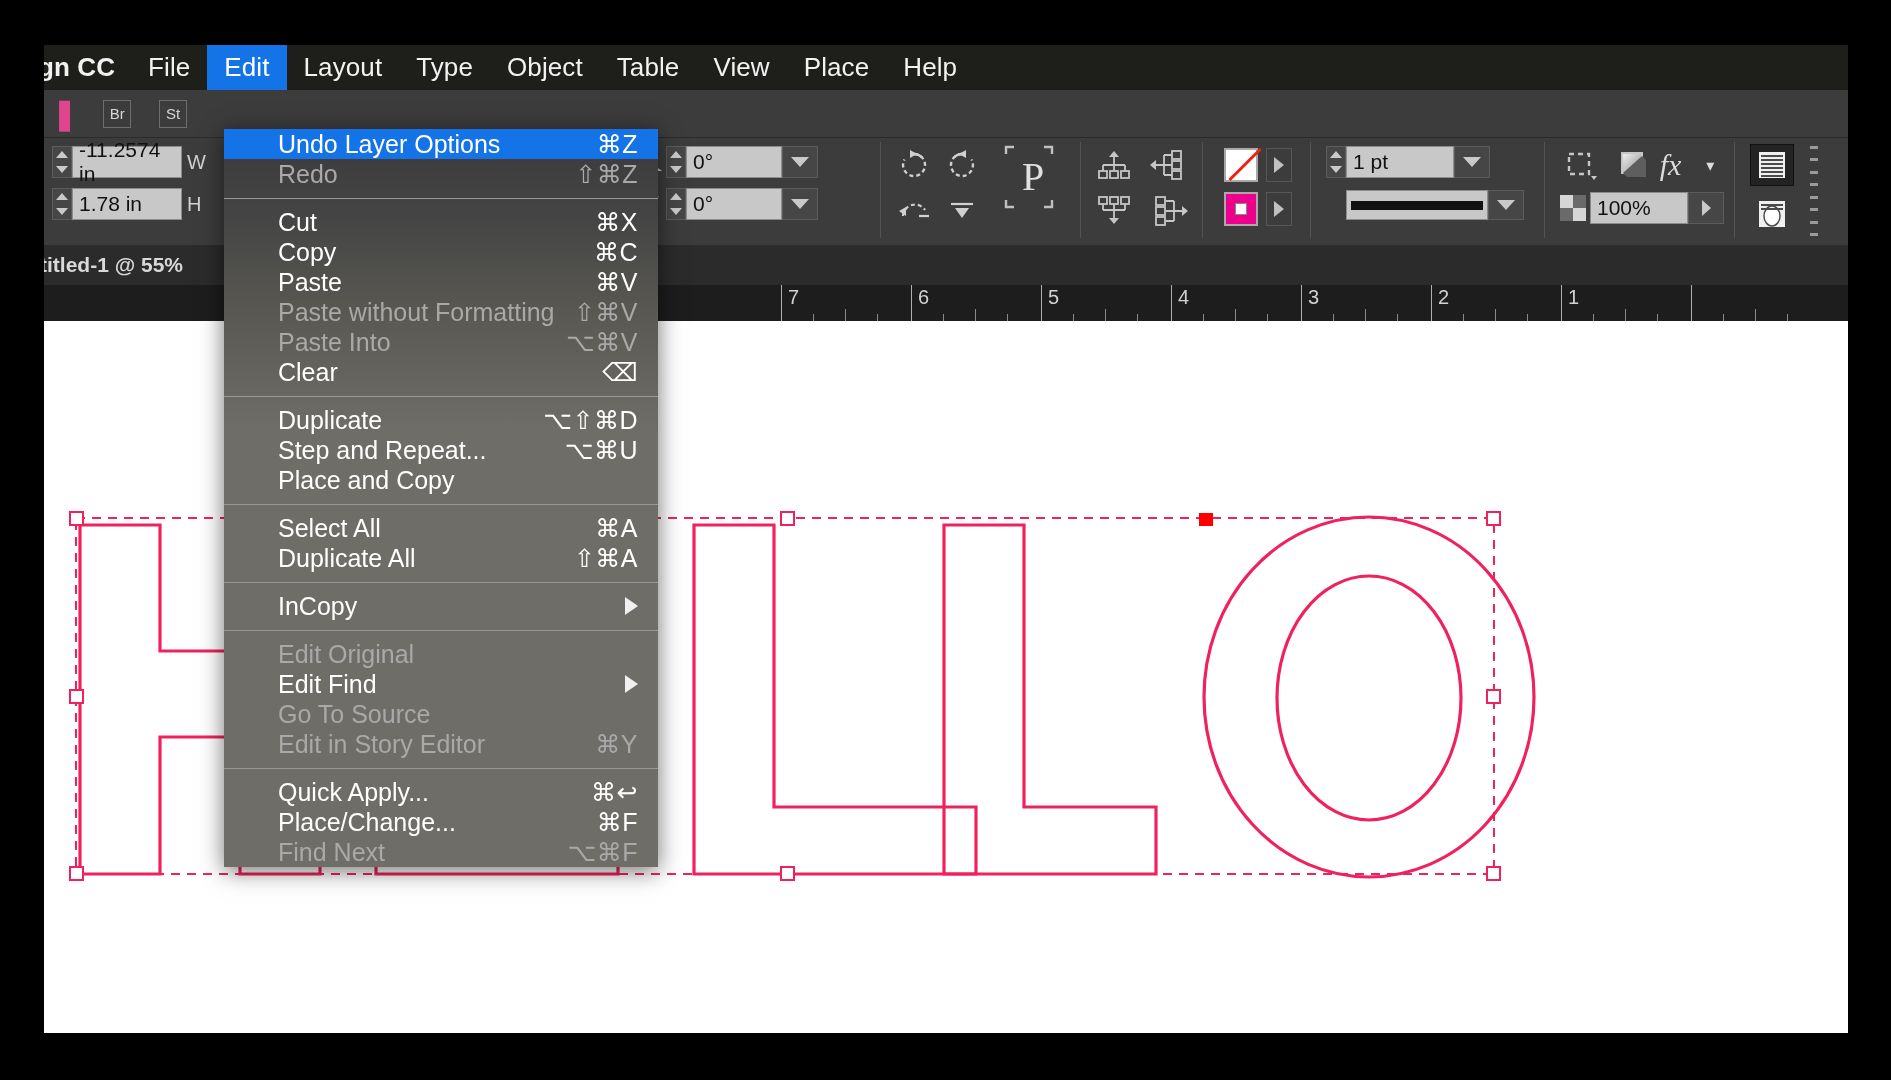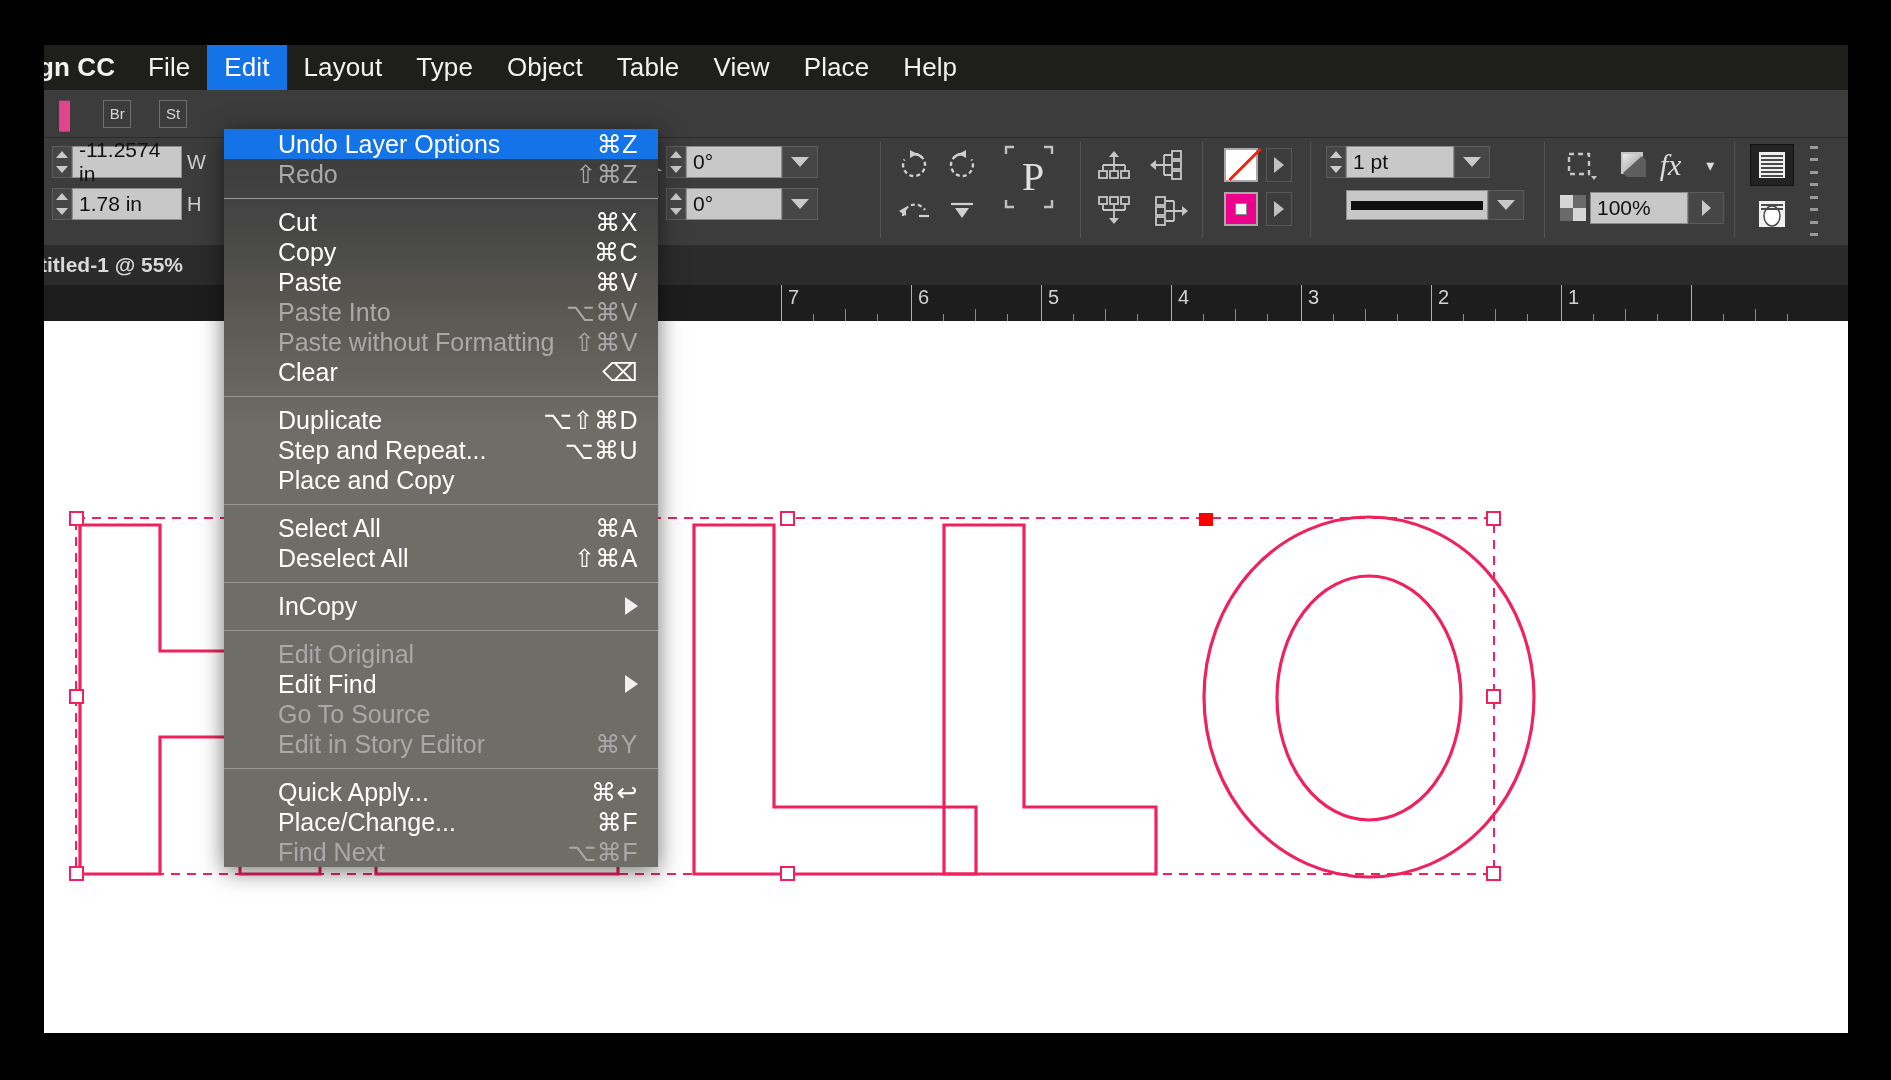--- a/index.html
+++ b/index.html
@@ -750,27 +750,27 @@
       </div>
       <div class="mi">
         <span class="lbl">Copy</span>
         <span class="sc">⌘C</span>
       </div>
       <div class="mi">
         <span class="lbl">Paste</span>
         <span class="sc">⌘V</span>
       </div>
       <div class="mi disabled">
+        <span class="lbl">Paste without Formatting</span>
+        <span class="sc">⇧⌘V</span>
+      </div>
+      <div class="mi disabled">
         <span class="lbl">Paste Into</span>
         <span class="sc">⌥⌘V</span>
       </div>
-      <div class="mi disabled">
-        <span class="lbl">Paste without Formatting</span>
-        <span class="sc">⇧⌘V</span>
-      </div>
       <div class="mi">
         <span class="lbl">Clear</span>
         <span class="sc">⌫</span>
       </div>
 
       <div class="msep"></div>
 
       <div class="mi">
         <span class="lbl">Duplicate</span>
         <span class="sc">⌥⇧⌘D</span>
@@ -784,21 +784,21 @@
         <span class="sc"></span>
       </div>
 
       <div class="msep"></div>
 
       <div class="mi">
         <span class="lbl">Select All</span>
         <span class="sc">⌘A</span>
       </div>
       <div class="mi">
-        <span class="lbl">Deselect All</span>
+        <span class="lbl">Duplicate All</span>
         <span class="sc">⇧⌘A</span>
       </div>
 
       <div class="msep"></div>
 
       <div class="mi">
         <span class="lbl">InCopy</span>
         <span class="arrow"></span>
       </div>
 

